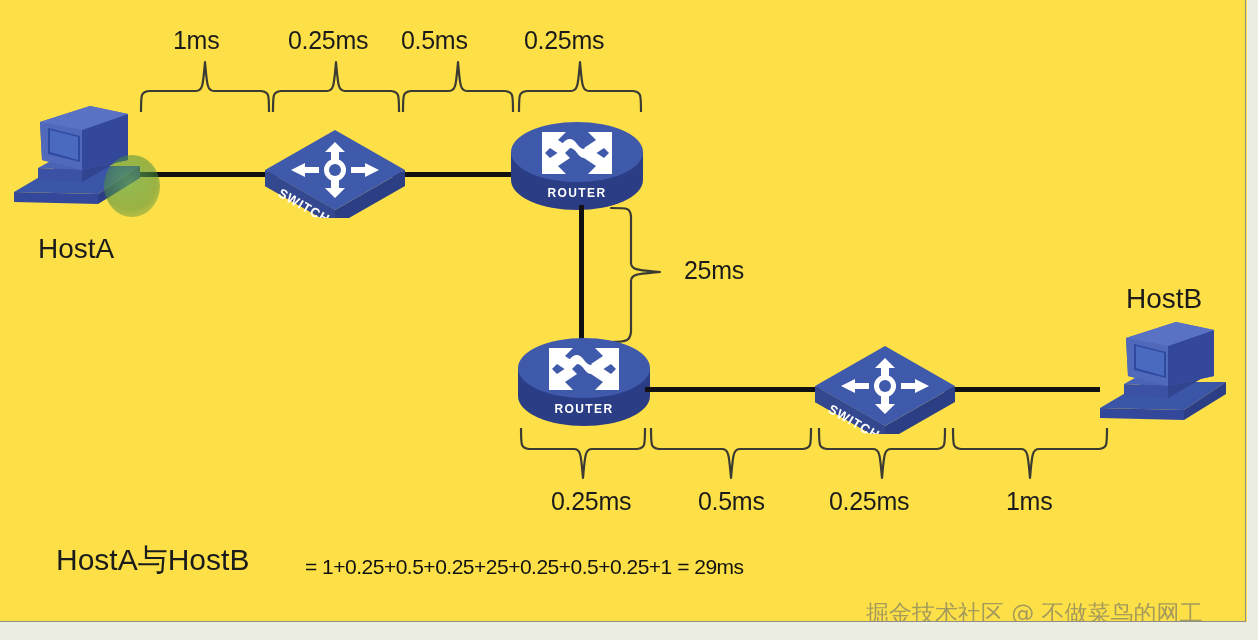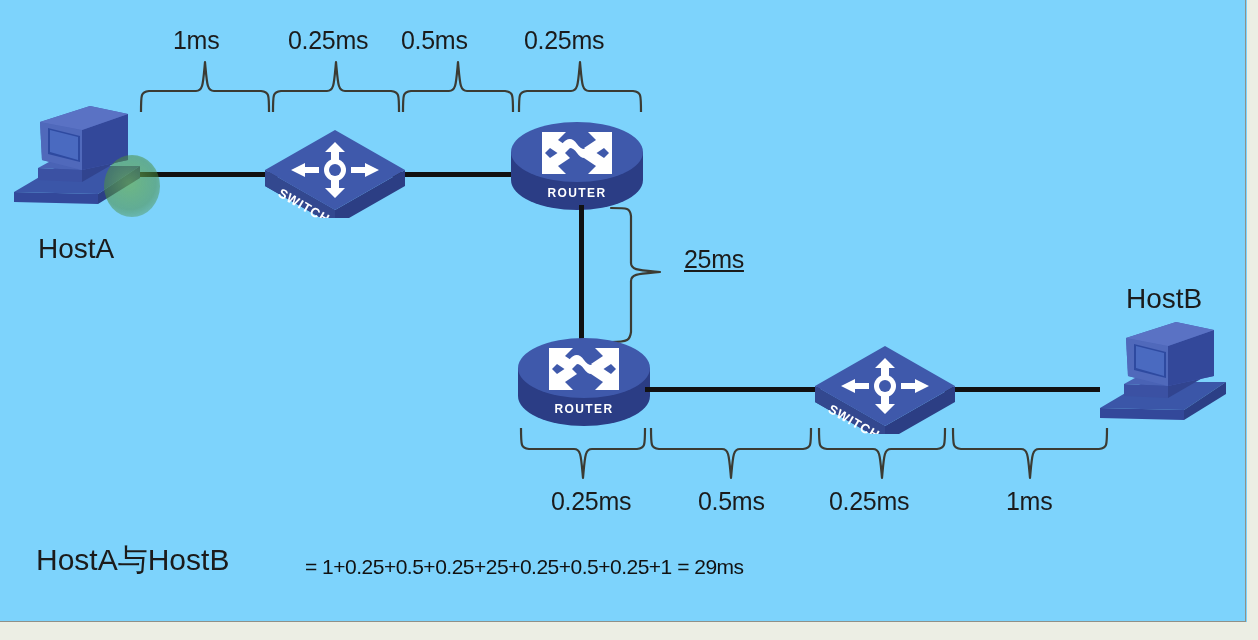--- a/index.html
+++ b/index.html
@@ -4,21 +4,21 @@
 <style>
   html, body {
     margin: 0;
     padding: 0;
     background: #e8e8e0;
   }
   #canvas {
     position: relative;
     width: 1258px;
     height: 640px;
-    background: #7dd3fc;
+    background: #fde047;
     overflow: hidden;
     font-family: "Liberation Sans", "DejaVu Sans", sans-serif;
     box-sizing: border-box;
   }
   
   .frame-right {
     position: absolute;
     top: 0; right: 12px;
     width: 1px; height: 640px;
     background: #8f9189;
@@ -224,21 +224,21 @@
     </svg>
   </div>
 
   <div class="wire-v" style="left:579px; top:205px; width:5px; height:145px;"></div>
 
   <div class="brace" style="left:608px; top:205px; width:60px; height:140px;">
     <svg width="60" height="140" viewBox="0 0 60 140">
       <path d="M3,3 C20,3 22,3 23,11 L23,58 C23,65 30,65 52,67 C30,69 23,69 23,76 L23,127 C22,135 20,137 3,137"></path>
     </svg>
   </div>
-  <div class="ms-label" style="left:684px; top:245px;text-decoration:underline;">25ms</div>
+  <div class="ms-label" style="left:684px; top:256px;">25ms</div>
 
   <div class="device" style="left:515px; top:330px; width:138px; height:104px;">
     <svg width="138" height="104" viewBox="0 0 138 104">
       <path d="M3,38 L3,66 A66,30 0 0 0 135,66 L135,38 Z" fill="#2b3d85"></path>
       <ellipse cx="69" cy="38" rx="66" ry="30" fill="#3f59ab"></ellipse>
       <g fill="#ffffff">
         <path d="M34,18 L58,18 L50,26 L62,34 L54,42 L42,34 L34,42 Z"></path>
         <path d="M104,18 L80,18 L88,26 L76,34 L84,42 L96,34 L104,42 Z"></path>
         <path d="M34,60 L58,60 L50,52 L62,44 L54,36 L42,44 L34,36 Z"></path>
         <path d="M104,60 L80,60 L88,52 L76,44 L84,36 L96,44 L104,36 Z"></path>
@@ -308,24 +308,25 @@
     <svg width="160" height="52" viewBox="0 0 160 52">
       <path d="M3,0 C3,18 3,20 11,21 L71,21 C78,21 78,28 80,50 C82,28 82,21 89,21 L149,21 C157,20 157,18 157,0"></path>
     </svg>
   </div>
 
   <div class="ms-label" style="left:551px; top:487px;">0.25ms</div>
   <div class="ms-label" style="left:698px; top:487px;">0.5ms</div>
   <div class="ms-label" style="left:829px; top:487px;">0.25ms</div>
   <div class="ms-label" style="left:1006px; top:487px;">1ms</div>
 
-  <div class="caption" style="left:36px; top:543px;">
+  <div class="caption" style="left:56px; top:543px;">
     <div>HostA与HostB</div>
   </div>
   <div class="formula" style="left:305px; top:555px;">= 1+0.25+0.5+0.25+25+0.25+0.5+0.25+1 = 29ms</div>
 
+  <div class="watermark" style="left:866px; top:598px;">掘金技术社区 @ 不做菜鸟的网工</div>
 
   <div class="frame-right2"></div>
   <div class="frame-right"></div>
   <div class="frame-bottom2"></div>
   <div class="frame-bottom"></div>
 
 </div>
 
 </body></html>

